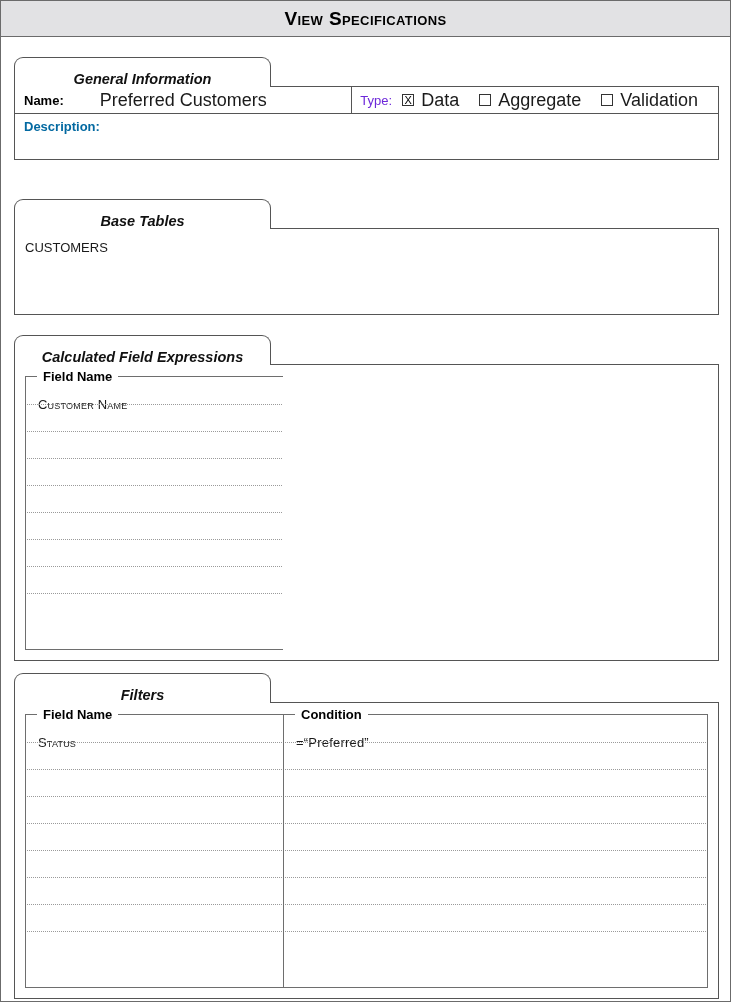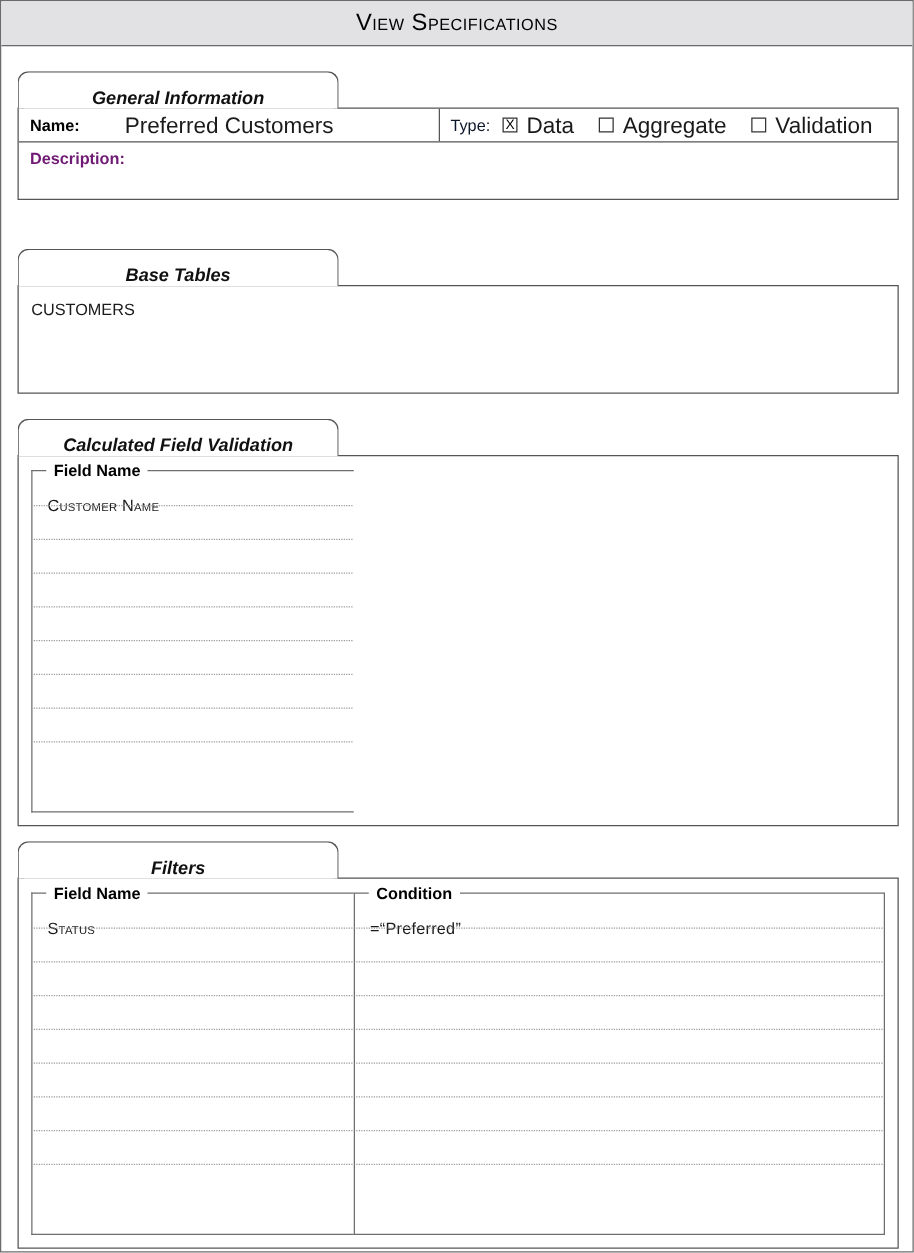--- a/index.html
+++ b/index.html
@@ -23,21 +23,21 @@
   
   .titlebar {
     position: absolute; left: 0; top: 0;
     width: 729px; height: 36px;
     background: #e2e2e4;
     border-bottom: 1px solid #6b6b6b;
     display: flex; align-items: center; justify-content: center;
   }
   .titlebar-text {
     font-size: 19px;
-    font-weight: normal;
+    font-weight: bold;
     font-variant: small-caps;
     letter-spacing: 0.4px;
     color: #000;
   }
 
   
   .section { position: absolute; }
 
   .tab {
     position: absolute; left: 0; top: 0;
@@ -83,39 +83,39 @@
   }
   .lbl-bold { font-size: 13px; font-weight: bold; color: #000; }
   .gi-name-val { font-size: 18px; margin-left: 36px; color: #1a1a1a; }
 
   .gi-type-cell {
     flex: 1; height: 100%;
     display: flex; align-items: center;
     padding-left: 8px;
     gap: 0px;
   }
-  .type-label { font-size: 13px; color: #0f172a; margin-right: 10px; }
+  .type-label { font-size: 13px; color: #6d28d9; margin-right: 10px; }
   .chk-group { display: flex; align-items: center; margin-right: 20px; }
   .chk {
     width: 12px; height: 12px;
     border: 1px solid #333;
     background: #fff;
     display: inline-flex; align-items: center; justify-content: center;
     font-size: 11px; line-height: 1; font-weight: 500;
     color: #000;
     margin-right: 7px;
   }
   .chk-label { font-size: 18px; color: #1a1a1a; }
 
   .gi-row2 {
     position: absolute; left: 0; top: 27px; right: 0; bottom: 0;
     display: flex;
     padding: 5px 9px 0 9px;
   }
-  .desc-label { font-size: 13px; font-weight: bold; color: #701a75; white-space: nowrap; }
+  .desc-label { font-size: 13px; font-weight: bold; color: #0369a1; white-space: nowrap; }
   .desc-text {
     font-size: 13px; color: #1a1a1a;
     margin-left: 6px; line-height: 17px;
     max-width: 592px;
   }
 
   
   #sec-base { left: 13px; top: 198px; }
   #sec-base .box { top: 29px; height: 87px; }
   .base-content {
@@ -218,21 +218,21 @@
     <div class="tab">
       <span class="tab-text">Base Tables</span>
     </div>
     <div class="box">
       <div class="base-content">CUSTOMERS</div>
     </div>
   </div>
 
   <div class="section" id="sec-calc">
     <div class="tab wide">
-      <span class="tab-text">Calculated Field Validation</span>
+      <span class="tab-text">Calculated Field Expressions</span>
     </div>
     <div class="box">
       <div class="grid-wrap">
 
         <div class="fs fs-left">
           <span class="fs-legend">Field Name</span>
           <span class="cell-text">Customer Name</span>
           <div class="rules">
               <div class="rule" style="top: 27px;"></div>
               <div class="rule" style="top: 54px;"></div>

